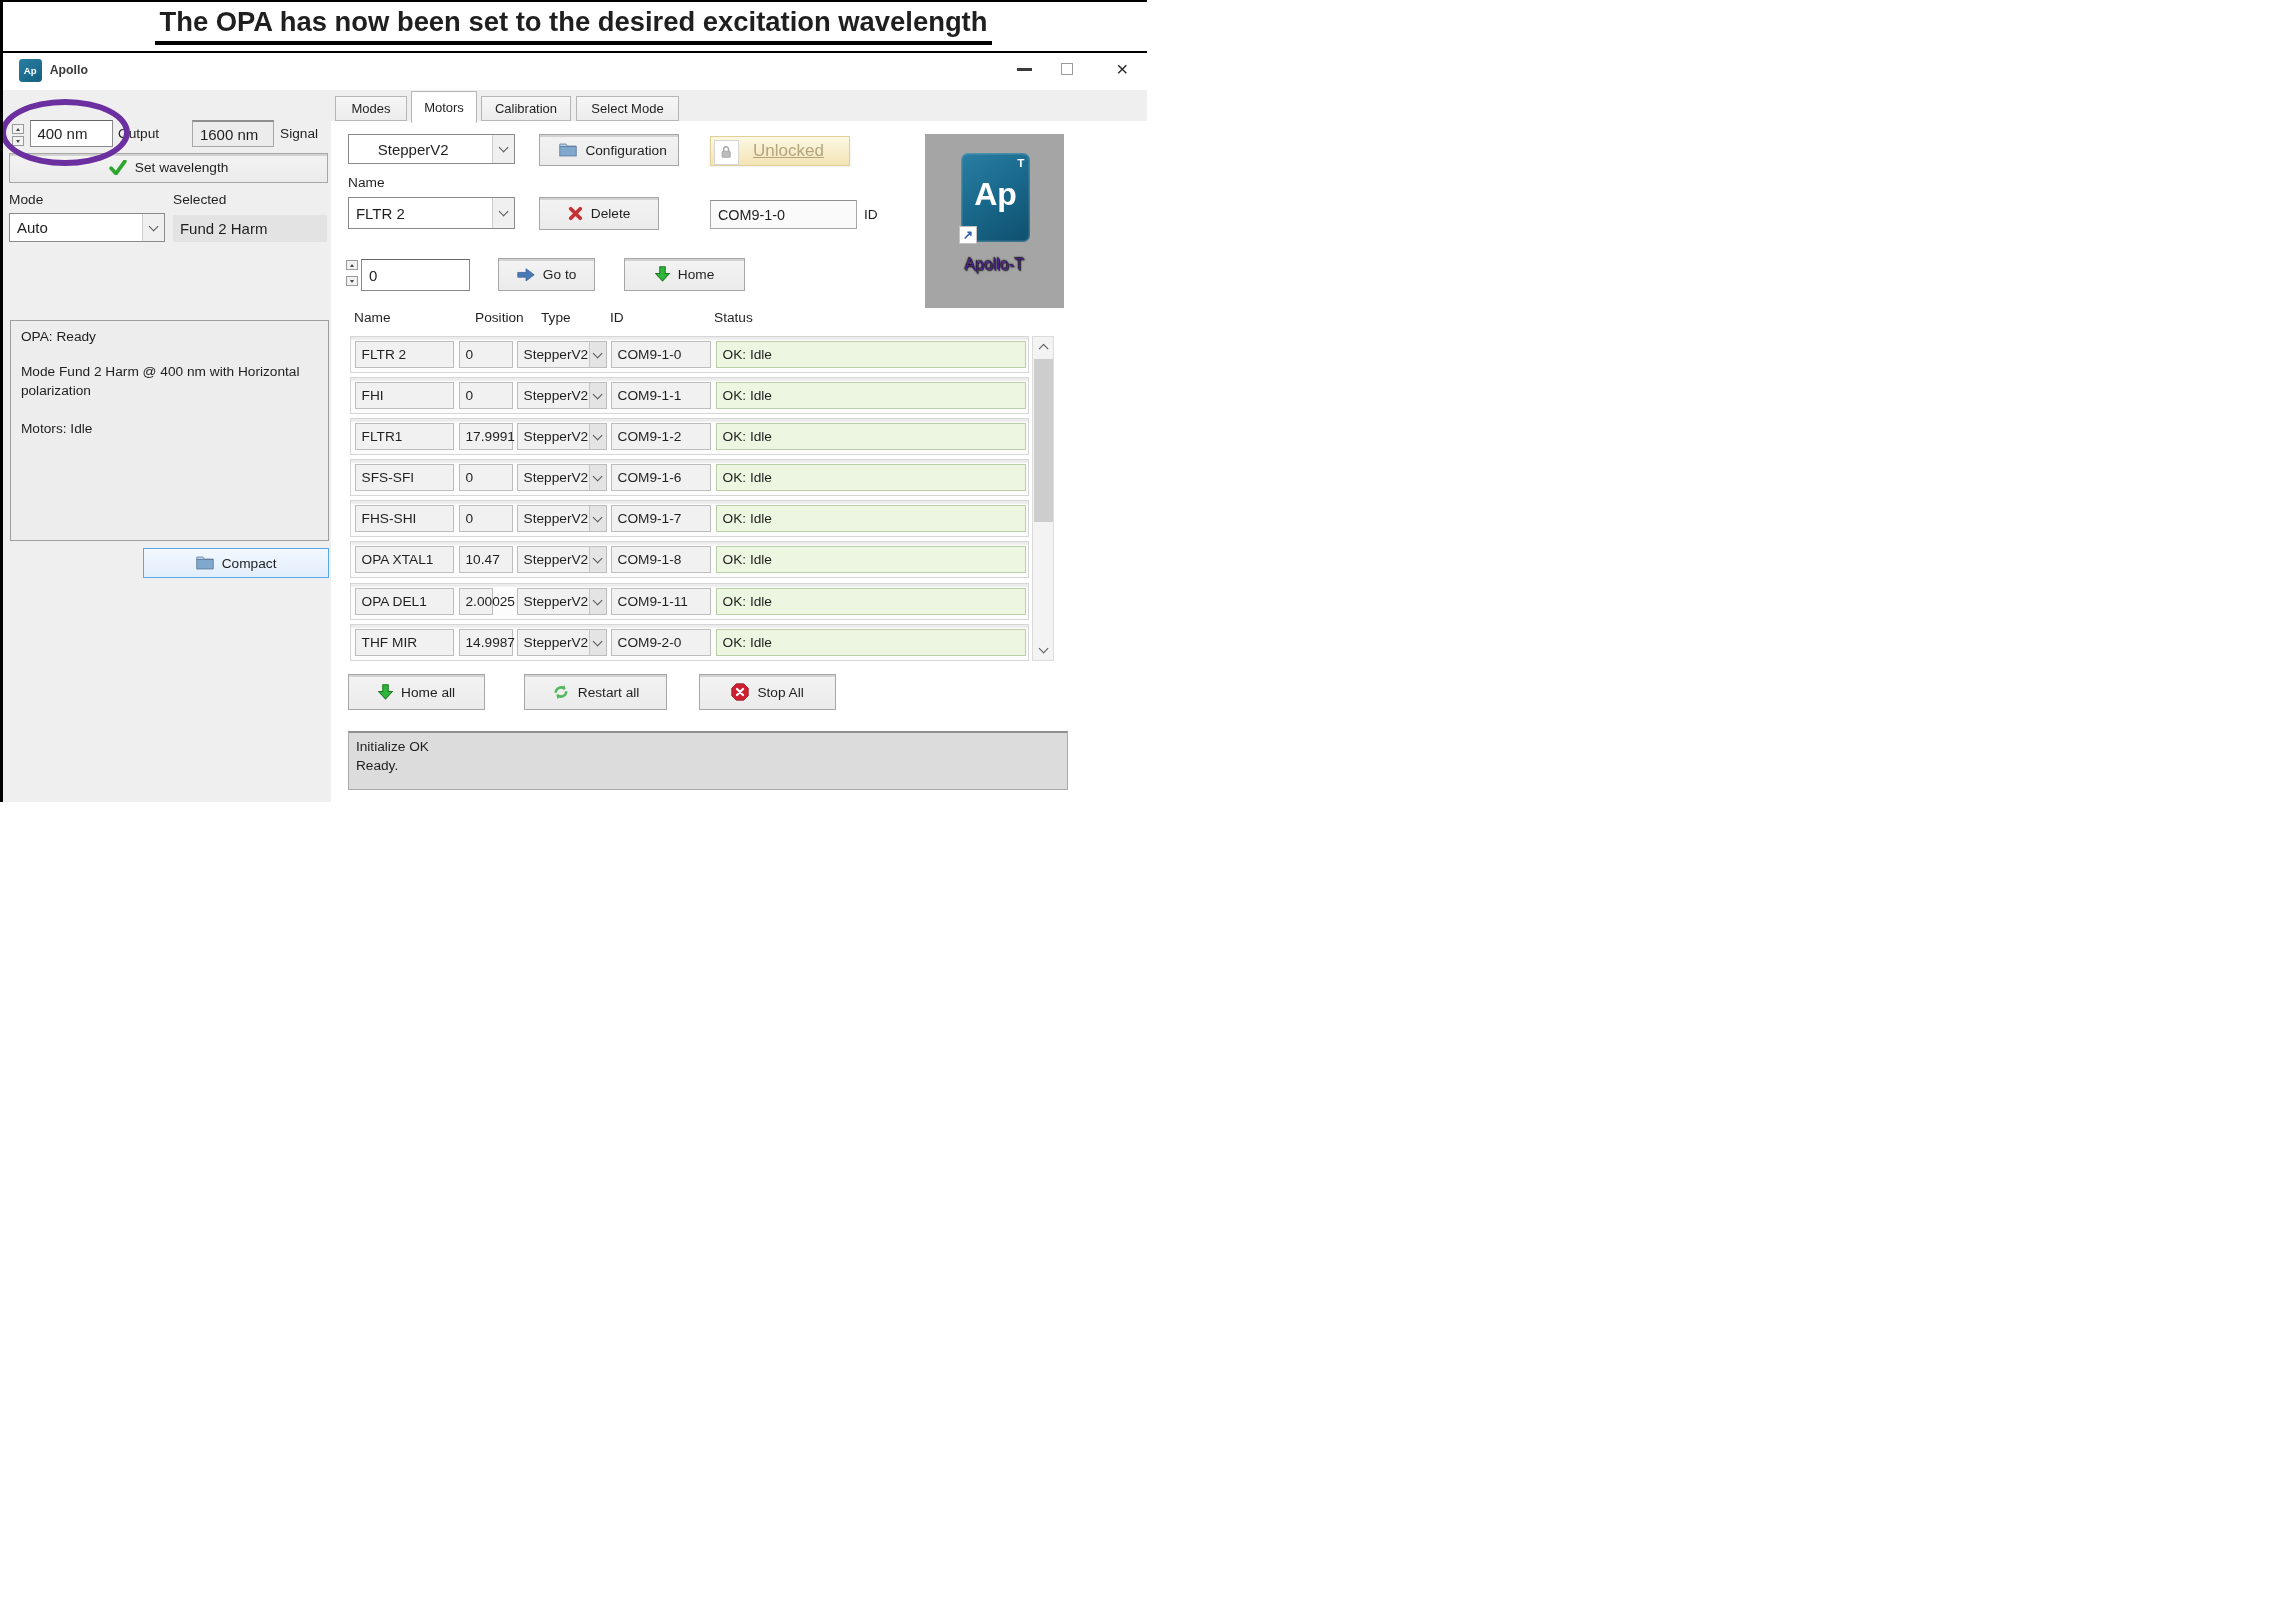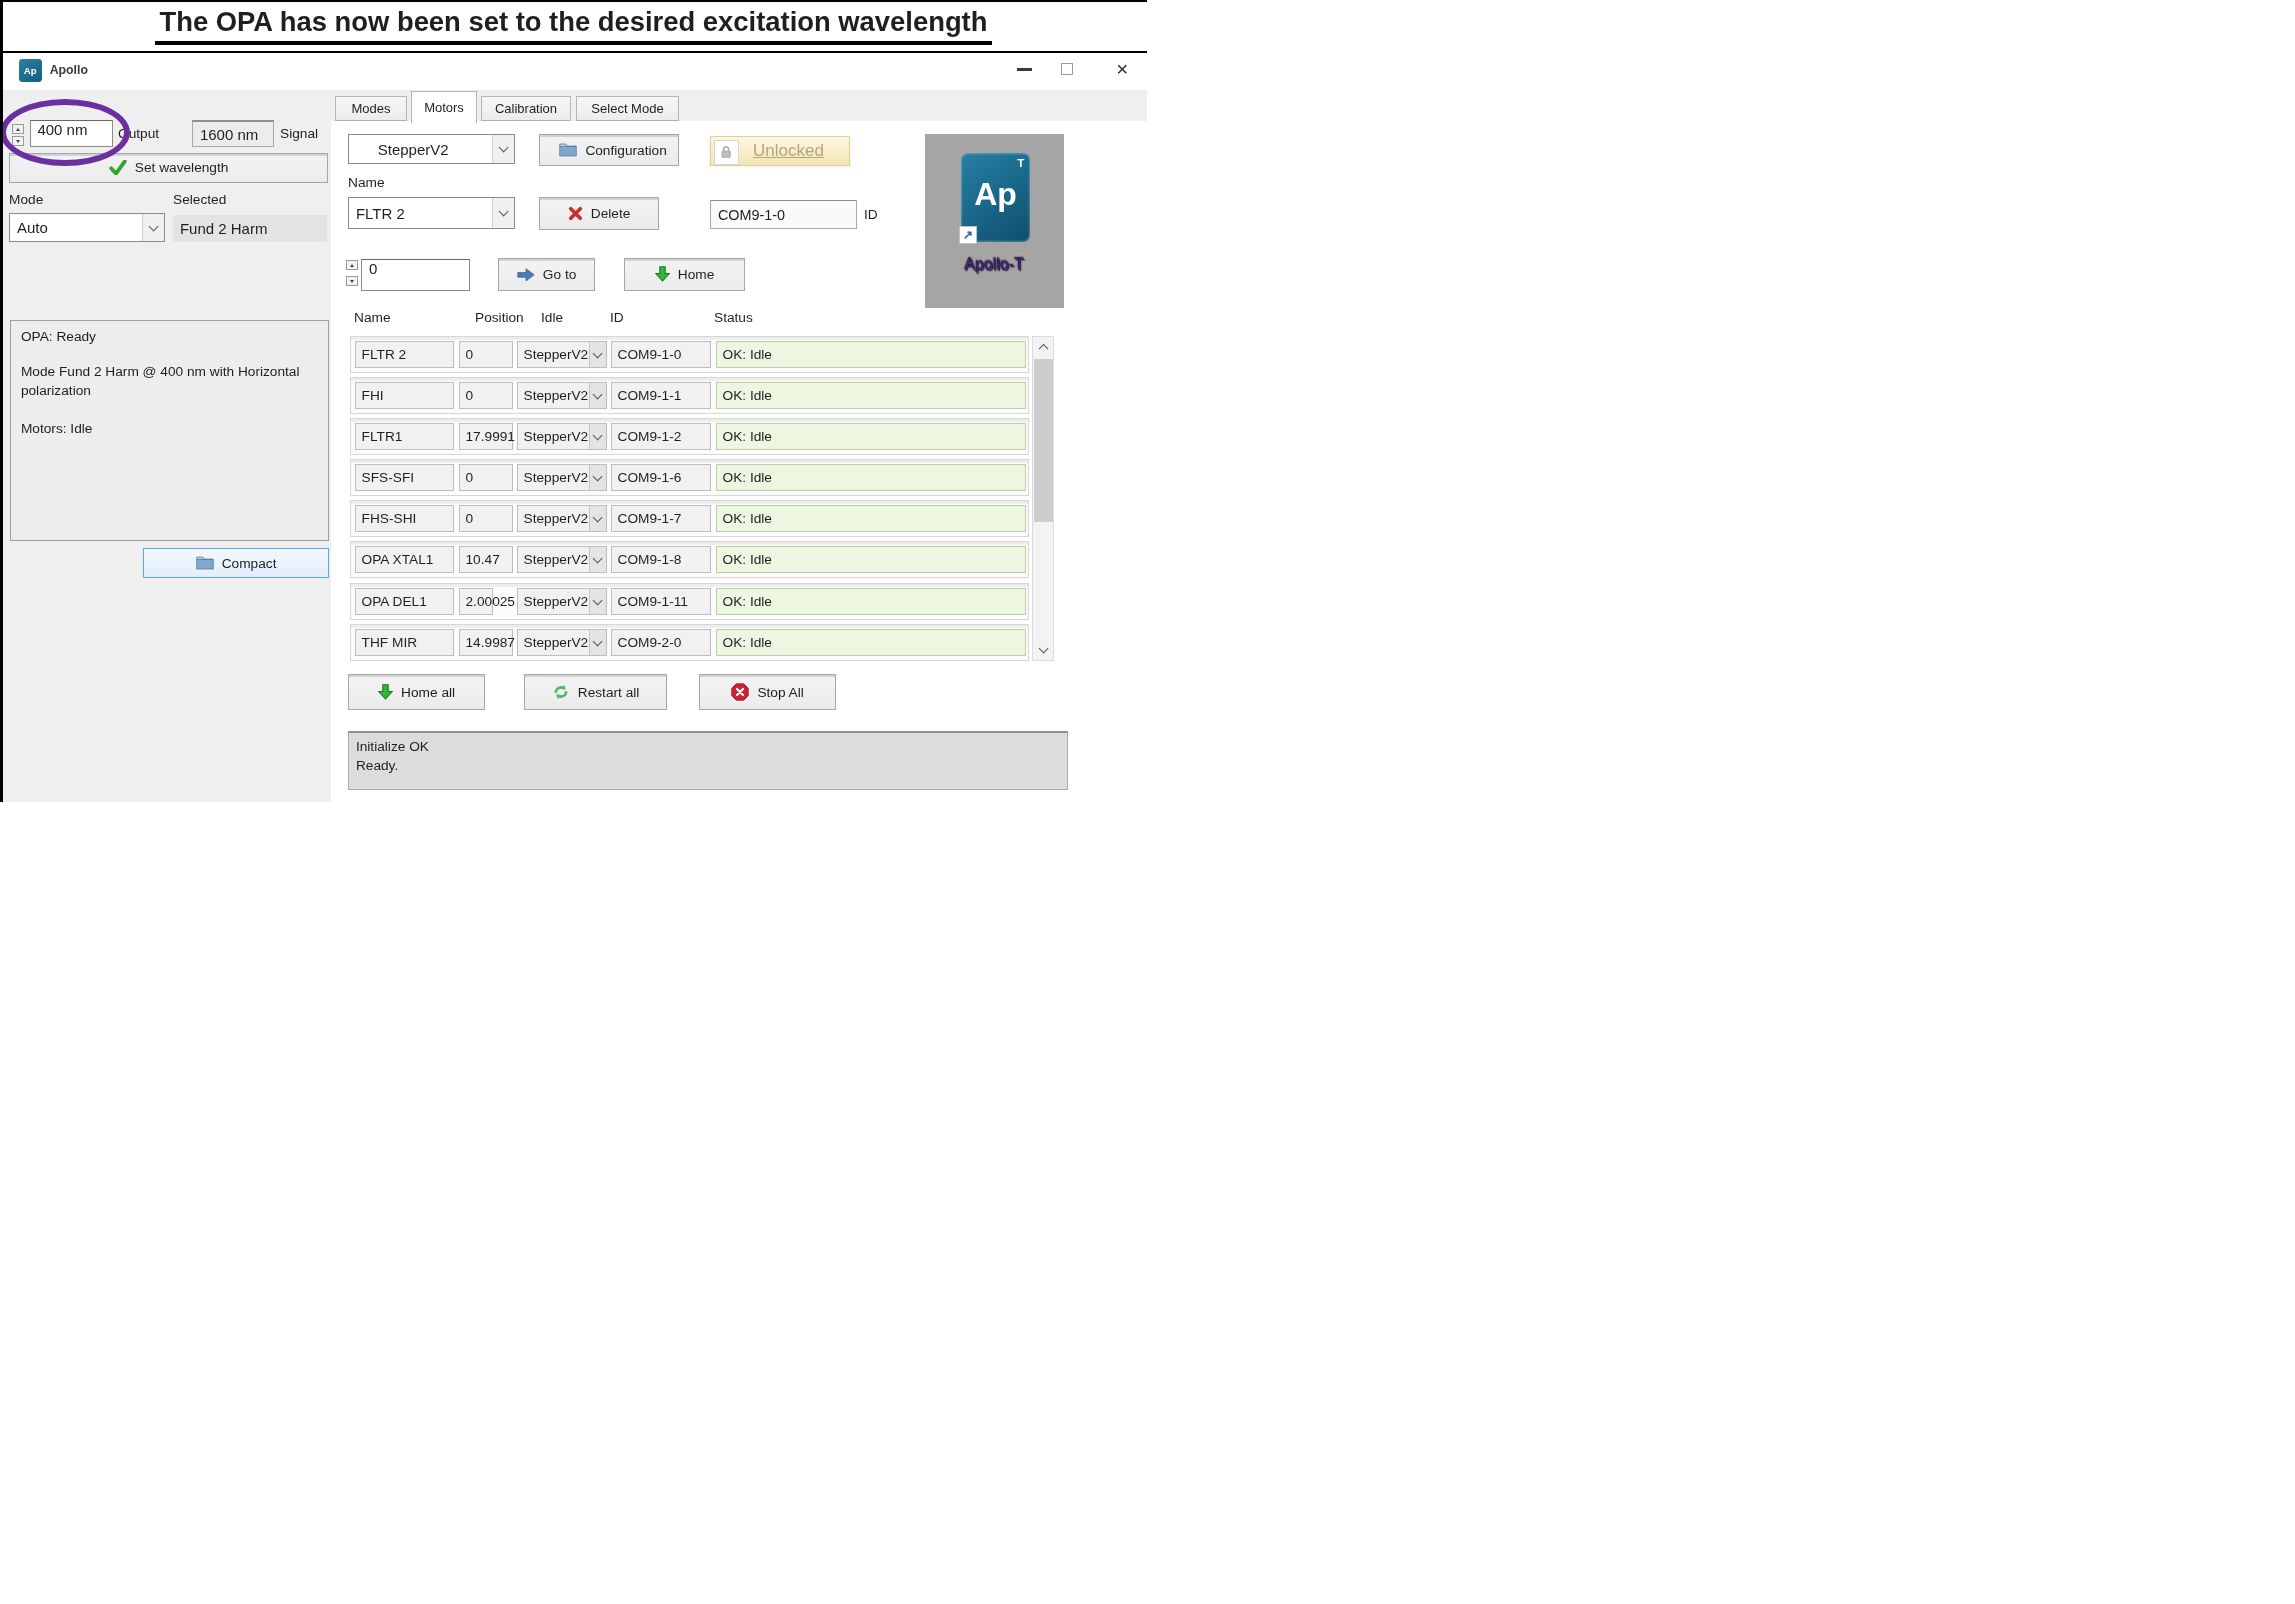--- a/index.html
+++ b/index.html
@@ -5,21 +5,21 @@
   html,body { margin:0; padding:0; background:#fff; }
   .page { position:relative; width:1147px; height:802px; background:#fff; overflow:hidden;
           font-family:"Liberation Sans", sans-serif; color:#1f1f1f; }
   .abs { position:absolute; box-sizing:border-box; }
   .label { position:absolute; font-size:13.7px; color:#1f1f1f; white-space:nowrap; box-sizing:border-box; }
   .btn { position:absolute; display:flex; align-items:center; justify-content:center; gap:8.2px;
          background:linear-gradient(#f3f3f3,#ebebeb); border:0.7px solid #a6a6a6;
          box-shadow: inset 0 2.1px 0 rgba(130,130,130,.28); font-size:13.7px; color:#1f1f1f;
          box-sizing:border-box; cursor:default; }
   .input { position:absolute; background:#fff; border:0.7px solid #8a8a8a; border-top:1.4px solid #666;
-           display:flex; padding-left:6.9px; font-size:15px; box-sizing:border-box; }
+           display:flex; align-items:center; padding-left:6.9px; font-size:15px; box-sizing:border-box; }
   .combo { position:absolute; background:#fff; border:0.7px solid #8a8a8a; display:flex; align-items:center;
            padding-left:6.9px; font-size:15px; box-sizing:border-box; }
   .combo .arrowbox { margin-left:auto; width:20.6px; align-self:stretch; display:flex; align-items:center;
            justify-content:center; background:#f0f0f0; border-left:0.7px solid #cfcfcf; }
   .chev { width:6.2px; height:6.2px; border-right:1.4px solid #555; border-bottom:1.4px solid #555;
           transform:rotate(45deg); margin-top:-2.7px; }
   .chev-up { transform:rotate(225deg); margin-top:2.7px; }
   .spinbtn { position:absolute; width:12.3px; height:10.3px; background:#f2f2f2; border:0.7px solid #9a9a9a;
              display:flex; align-items:center; justify-content:center; box-sizing:border-box; }
   .tri-up { width:0; height:0; border-left:2.7px solid transparent; border-right:2.7px solid transparent;
@@ -207,21 +207,21 @@
   </div>
   <div class="btn" style="left:624px;top:258px;width:121px;height:33px;">
     <svg width="15" height="16.5" viewBox="0 0 22 24">
         <path d="M7 1 h8 v10 h6 l-10 11 -10 -11 h6 z" fill="#2fb53a" stroke="#1a7a22" stroke-width="1.5"></path>
       </svg>
     <span>Home</span>
   </div>
 
   <span class="hdr" style="left:354px;">Name</span>
   <span class="hdr" style="left:458px;margin-left:17px;">Position</span>
-  <span class="hdr" style="left:541px;">Idle</span>
+  <span class="hdr" style="left:541px;">Type</span>
   <span class="hdr" style="left:610px;">ID</span>
   <span class="hdr" style="left:714px;">Status</span>
 
   <div class="mrow" style="top:336px;">
     <div class="cell" style="left:4.1px;width:99px;">
         <span>FLTR 2</span>
       </div>
     <div class="cell" style="left:108px;width:54px;">
         <span>0</span>
       </div>

